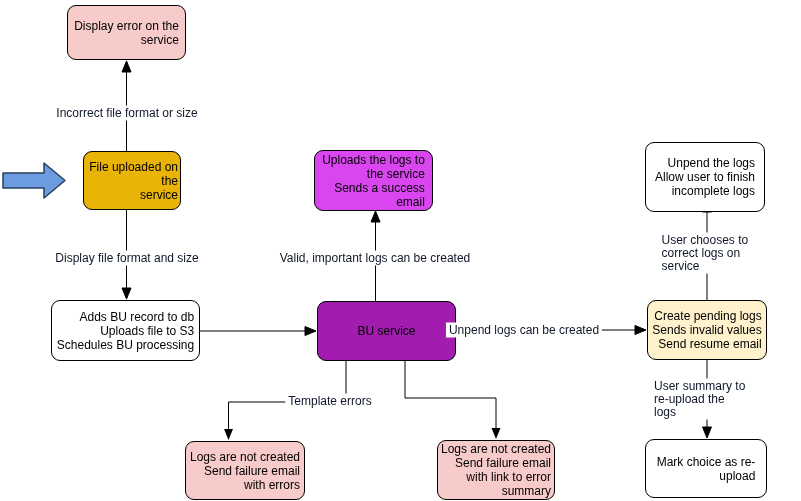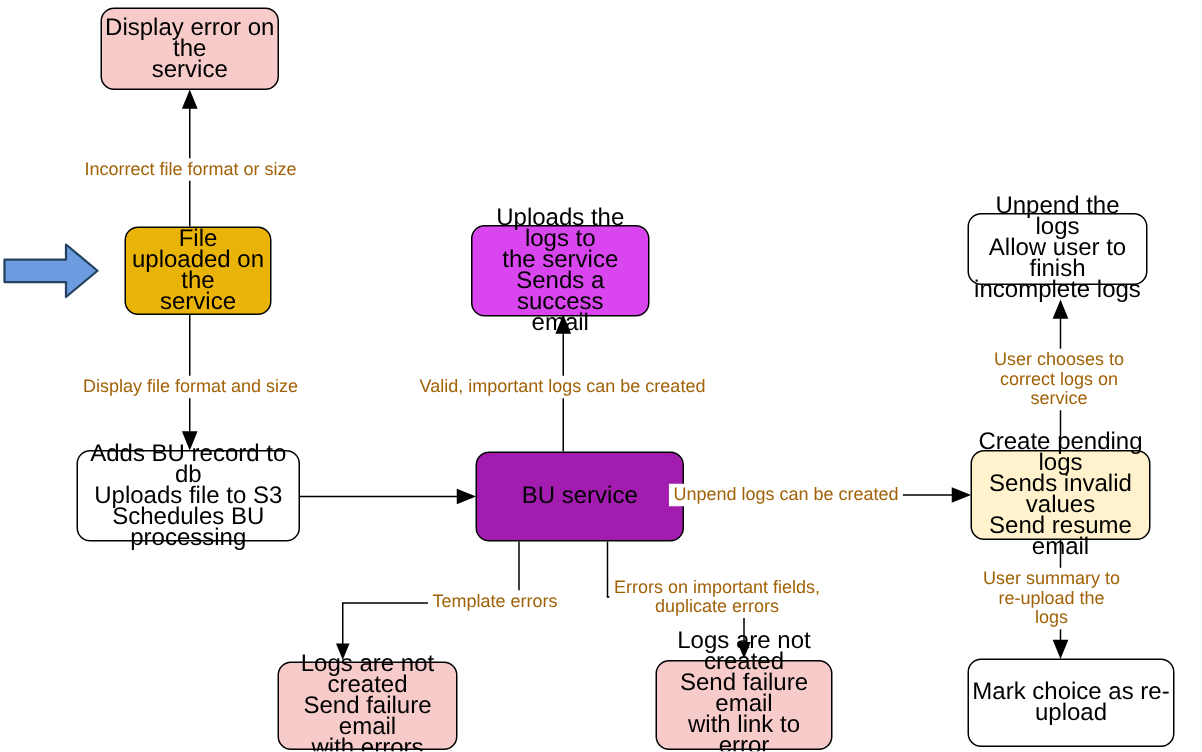--- a/index.html
+++ b/index.html
@@ -1,24 +1,24 @@
 <!DOCTYPE html>
 <html><head>
 <meta charset="utf-8">
 <style>
   html,body{margin:0;padding:0;background:#fff;}
   .canvas{position:relative;width:801px;height:501px;background:#ffffff;
           font-family:"Liberation Sans",sans-serif;overflow:hidden;}
   svg.edges{position:absolute;left:0;top:0;}
   .node{position:absolute;box-sizing:border-box;border:1px solid #000;border-radius:9px;
-        display:flex;align-items:center;justify-content:center;text-align:center;
-        white-space:pre-line;font-size:16px;line-height:14px;padding:2px;color:#000;}
+        display:flex;align-items:center;justify-content:center;text-align:right;
+        white-space:pre-line;font-size:12px;line-height:14px;padding:2px;color:#000;}
   .edge-label{position:absolute;transform:translate(-50%,-50%);background:#ffffff;
-        white-space:pre-line;text-align:center;font-size:12px;line-height:13px;
-        padding:1px 3px;color:#a16207;}
+        white-space:pre-line;text-align:left;font-size:12px;line-height:13px;
+        padding:1px 3px;color:#0f172a;}
 </style>
 </head>
 <body>
 
 <div class="canvas">
 
   <svg class="edges" width="801" height="501" viewBox="0 0 801 501">
 
     <g>
       <polygon points="3,173 44,173 44,163 65,180.5 44,198 44,188 3,188" fill="#6d9be0" stroke="#24425f" stroke-width="1.5" stroke-linejoin="round"></polygon>
@@ -84,25 +84,25 @@
 the service
 Sends a success
 email</div>
 
   <div class="node" style="left:317px;top:301px;width:139px;height:60px;background:#a21caf">BU service</div>
 
   <div class="node" style="left:647px;top:300px;width:120px;height:60px;background:#fff2cc">Create pending logs
 Sends invalid values
 Send resume email</div>
 
-  <div class="node" style="left:645px;top:142px;width:120px;height:48px;background:#ffffff">Unpend the logs
+  <div class="node" style="left:645px;top:142px;width:120px;height:70px;background:#ffffff">Unpend the logs
 Allow user to finish
 incomplete logs</div>
 
-  <div class="node" style="left:645px;top:439px;width:138px;height:59px;background:#ffffff">Mark choice as re-
+  <div class="node" style="left:645px;top:439px;width:122px;height:59px;background:#ffffff">Mark choice as re-
 upload</div>
 
   <div class="node" style="left:185px;top:441px;width:120px;height:59px;background:#f6cbc9">Logs are not created
 Send failure email
 with errors</div>
 
   <div class="node" style="left:437px;top:440px;width:118px;height:60px;background:#f6cbc9">Logs are not created
 Send failure email
 with link to error
 summary</div>
@@ -114,16 +114,14 @@
   <div class="edge-label" style="left:375px;top:258px">Valid, important logs can be created</div>
 
   <div class="edge-label" style="left:524px;top:330px">Unpend logs can be created</div>
 
   <div class="edge-label" style="left:706px;top:253px">User chooses to correct logs on service</div>
 
   <div class="edge-label" style="left:701px;top:399px">User summary to re-upload the logs</div>
 
   <div class="edge-label" style="left:330px;top:401px">Template errors</div>
 
-  <div class="edge-label" style="left:478px;top:398px">Errors on important fields,
-duplicate errors</div>
 
 </div>
 
 </body></html>

